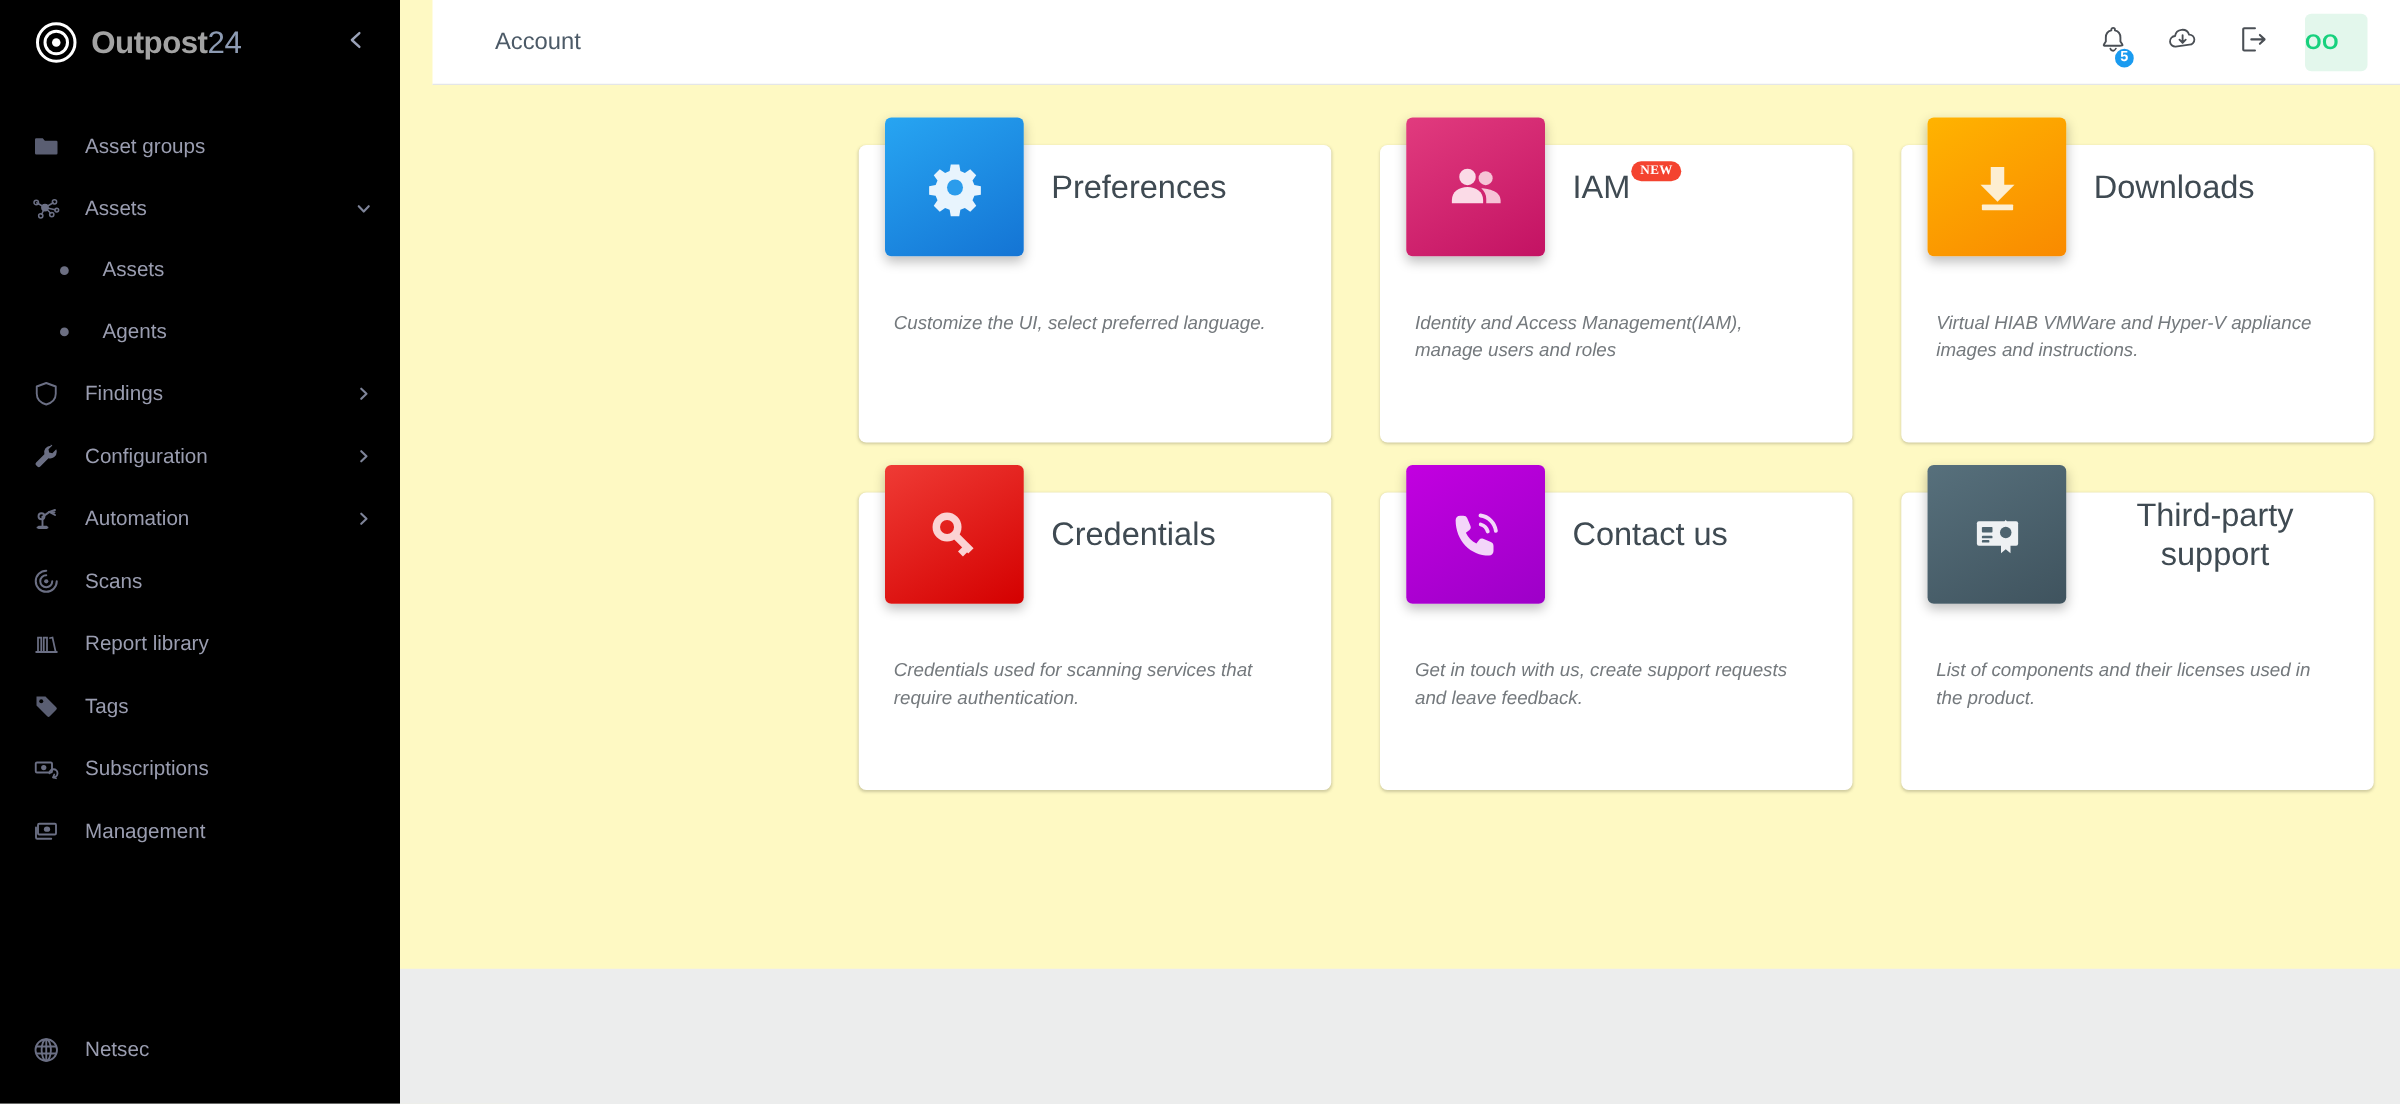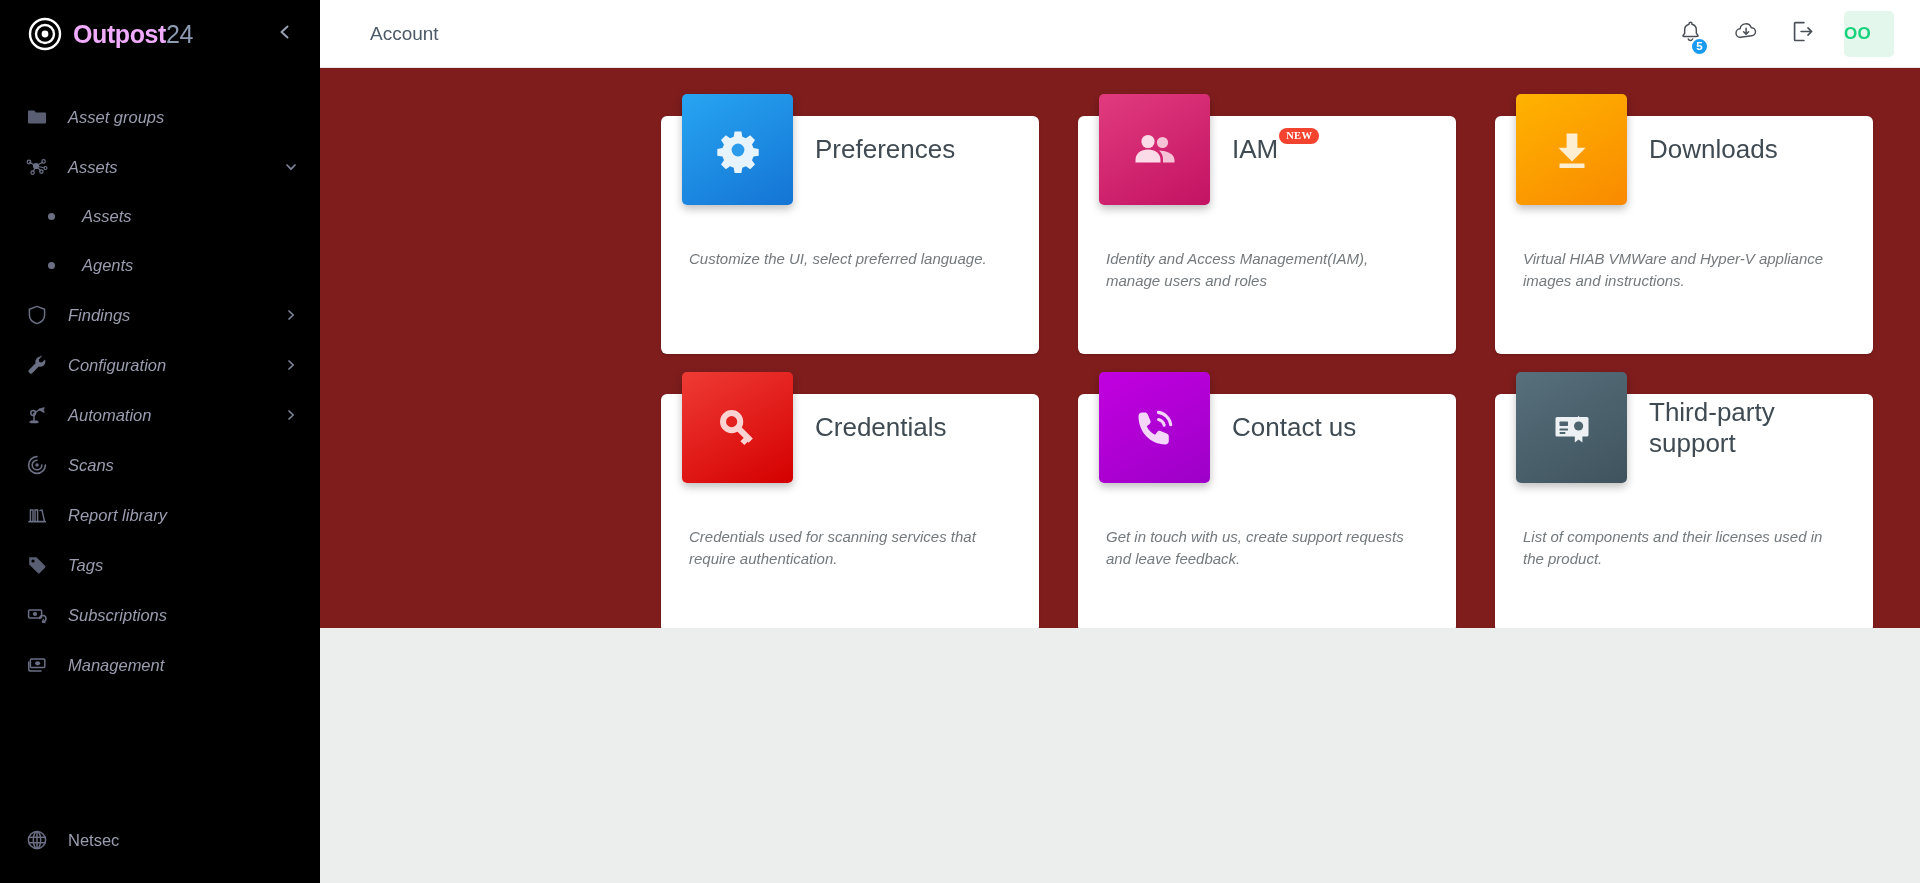--- a/index.html
+++ b/index.html
@@ -25,31 +25,31 @@
     padding: 0 18px 0 28px;
     position: relative;
   }
   .brand-logo { width: 34px; height: 34px; flex: 0 0 34px; }
   .brand-text {
     margin-left: 11px;
     font-size: 25px; font-weight: 700;
     letter-spacing: -0.4px;
     white-space: nowrap;
   }
-  .brand-text .b1 { color: #f0abfc; }
+  .brand-text .b1 { color: #a3a3a3; }
   .brand-text .b2 { color: #8d9bb3; font-weight: 400; }
   .collapse-btn {
     position: absolute; right: 22px; top: 50%;
     transform: translateY(-50%);
     width: 26px; height: 26px;
     display: flex; align-items: center; justify-content: center;
     cursor: pointer;
   }
 
-  .nav { margin-top: 24px; flex: 1 1 auto; font-style: italic; }
+  .nav { margin-top: 24px; flex: 1 1 auto; }
   .nav-item {
     height: 50px;
     display: flex; align-items: center;
     padding-left: 24px; padding-right: 18px;
     color: #9a9db0;
     font-size: 16.5px;
     cursor: pointer;
     position: relative;
   }
   .nav-icon {
@@ -77,24 +77,25 @@
     margin-right: 18px; margin-left: 14px;
   }
   .sub-dot {
     width: 7px; height: 7px; border-radius: 50%;
     background: #6c6f82;
   }
   .nav-bottom { padding-bottom: 18px; }
 
   
   .main {
-    flex: 1 1 auto; height: 628px;
+    flex: 1 1 auto; height: 775px;
     display: flex; flex-direction: column;
-    background: #7f1d1d;
+    background: #fef9c3;
     min-width: 0;
+    padding-left: 26px;
   }
   .topbar {
     height: 68px; flex: 0 0 68px;
     background: #ffffff;
     display: flex; align-items: center;
     padding-left: 50px; padding-right: 18px;
     border-bottom: 1px solid #e4e6e8;
   }
   .page-title {
     font-size: 19px; color: #4c5a67; font-weight: 400;
@@ -169,20 +170,21 @@
     min-height: 111px;
     padding-left: 22px;
     padding-right: 2px;
     margin-top: -22px;
   }
   .card-title {
     font-size: 26px; color: #3f4a52; font-weight: 400;
     line-height: 1.18;
     position: relative;
     display: inline;
+    text-align: center;
   }
   .new-badge {
     display: inline-block;
     background: #f4432f;
     color: #ffffff;
     font-size: 10.5px; font-weight: 700;
     letter-spacing: 0.3px;
     padding: 2px 7px 3px 7px;
     border-radius: 9px;
     vertical-align: super;

